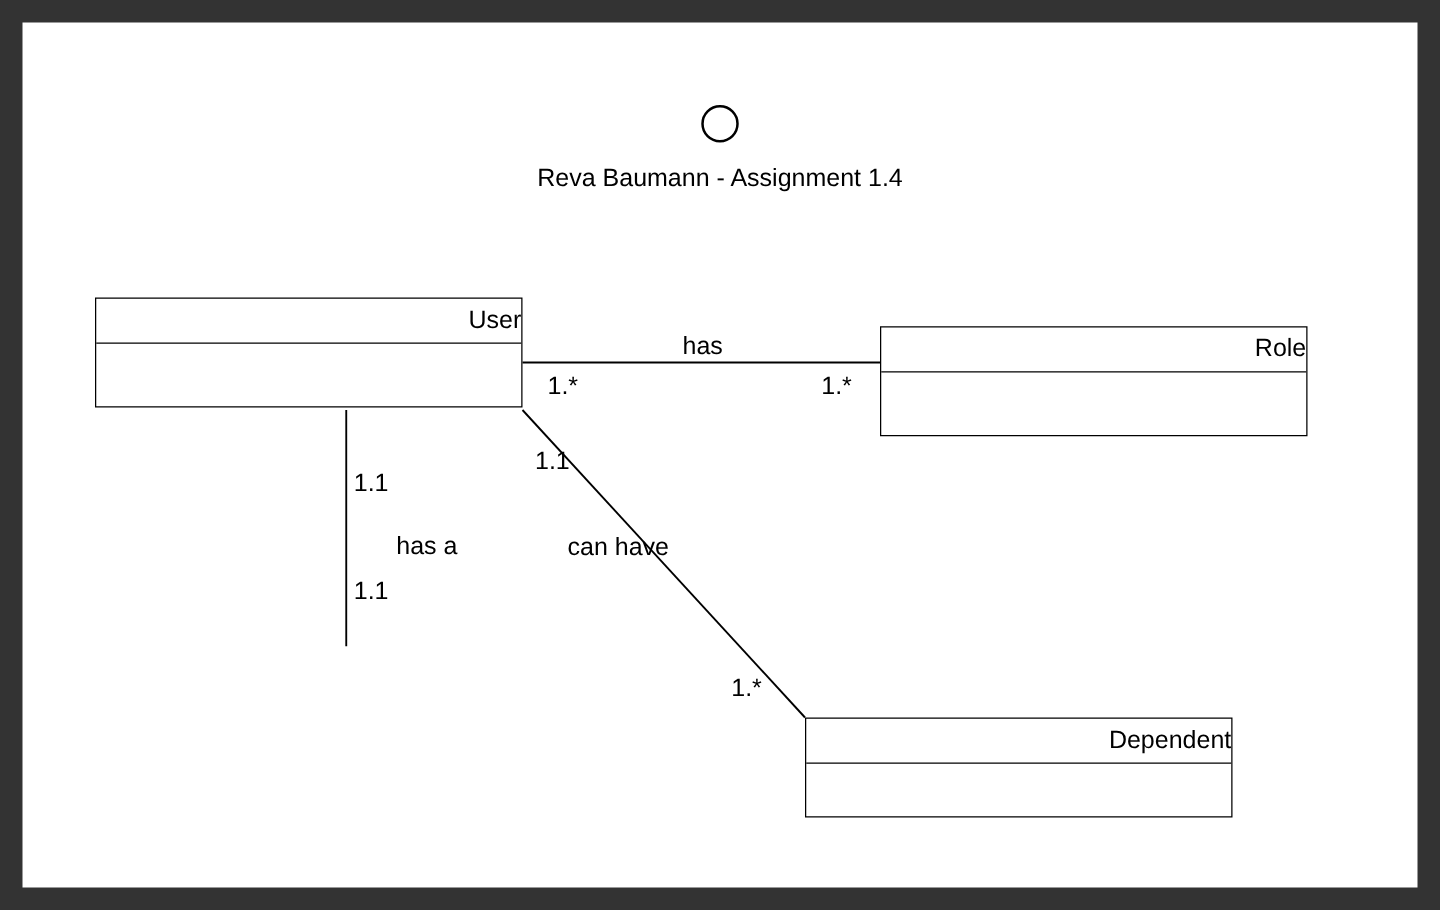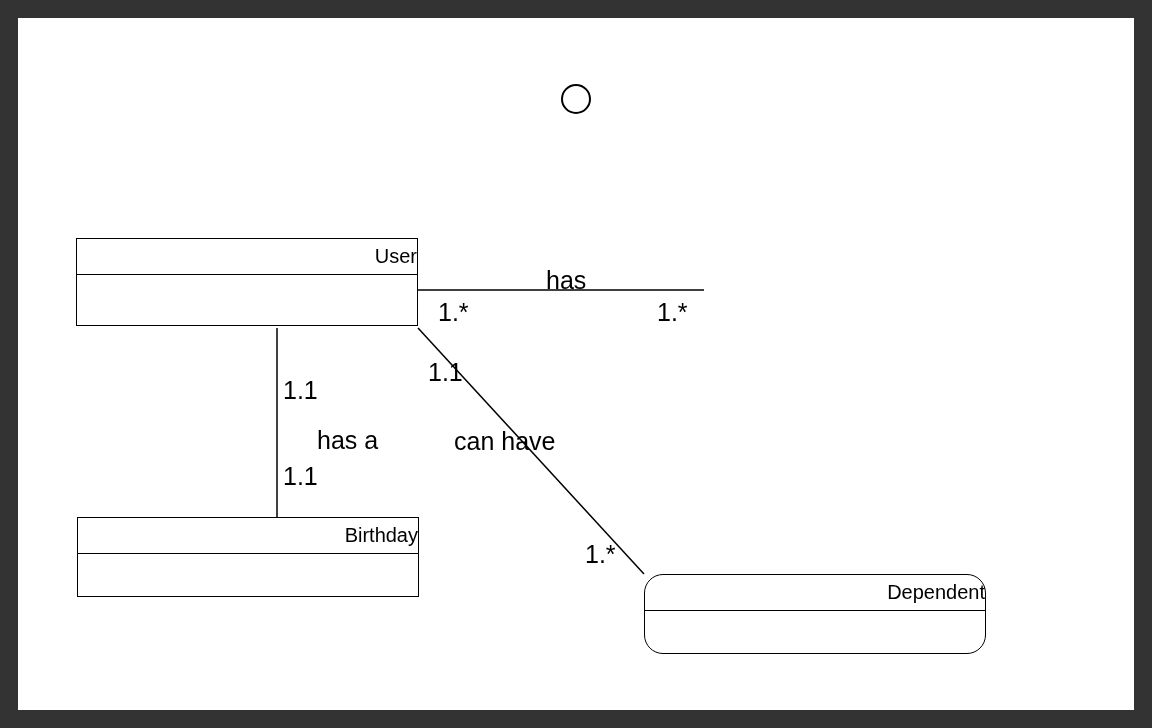--- a/index.html
+++ b/index.html
@@ -48,52 +48,53 @@
       border-bottom: 1.5px solid #000;
     }
     .uml-box .body {
       min-height: 50px;
     }
     .uml-box.short .body {
       min-height: 42px;
     }
     .label {
       position: absolute;
-      font-size: 25px;
+      font-size: 20px;
       white-space: nowrap;
     }
     svg.connectors {
       position: absolute;
       top: 0;
       left: 0;
       width: 100%;
       height: 100%;
       pointer-events: none;
     }
   </style>
 </head>
 <body>
 
 <div class="canvas">
 
   <div class="circle-icon" style="left:543px; top:66px;"></div>
 
+  <div class="title" style="top:114px;">Reva Baumann - Assignment 1.4</div>
 
   <div class="uml-box" style="left:58px; top:220px; width:342px;">
     <div class="name">User</div>
     <div class="body"></div>
   </div>
 
-
-  <div class="uml-box short" style="left:59px; top:499px; width:342px;">
-    <div class="name">Birthday</div>
+  <div class="uml-box" style="left:686px; top:243px; width:342px;">
+    <div class="name">Role</div>
     <div class="body"></div>
   </div>
 
-  <div class="uml-box short" style="left:626px; top:556px; width:342px;border-radius:19px;">
+
+  <div class="uml-box short" style="left:626px; top:556px; width:342px;">
     <div class="name">Dependent</div>
     <div class="body"></div>
   </div>
 
   <svg class="connectors">
 
     <line x1="400" y1="272" x2="686" y2="272" stroke="#000" stroke-width="1.5"></line>
 
     <line x1="259" y1="310" x2="259" y2="499" stroke="#000" stroke-width="1.5"></line>
 

